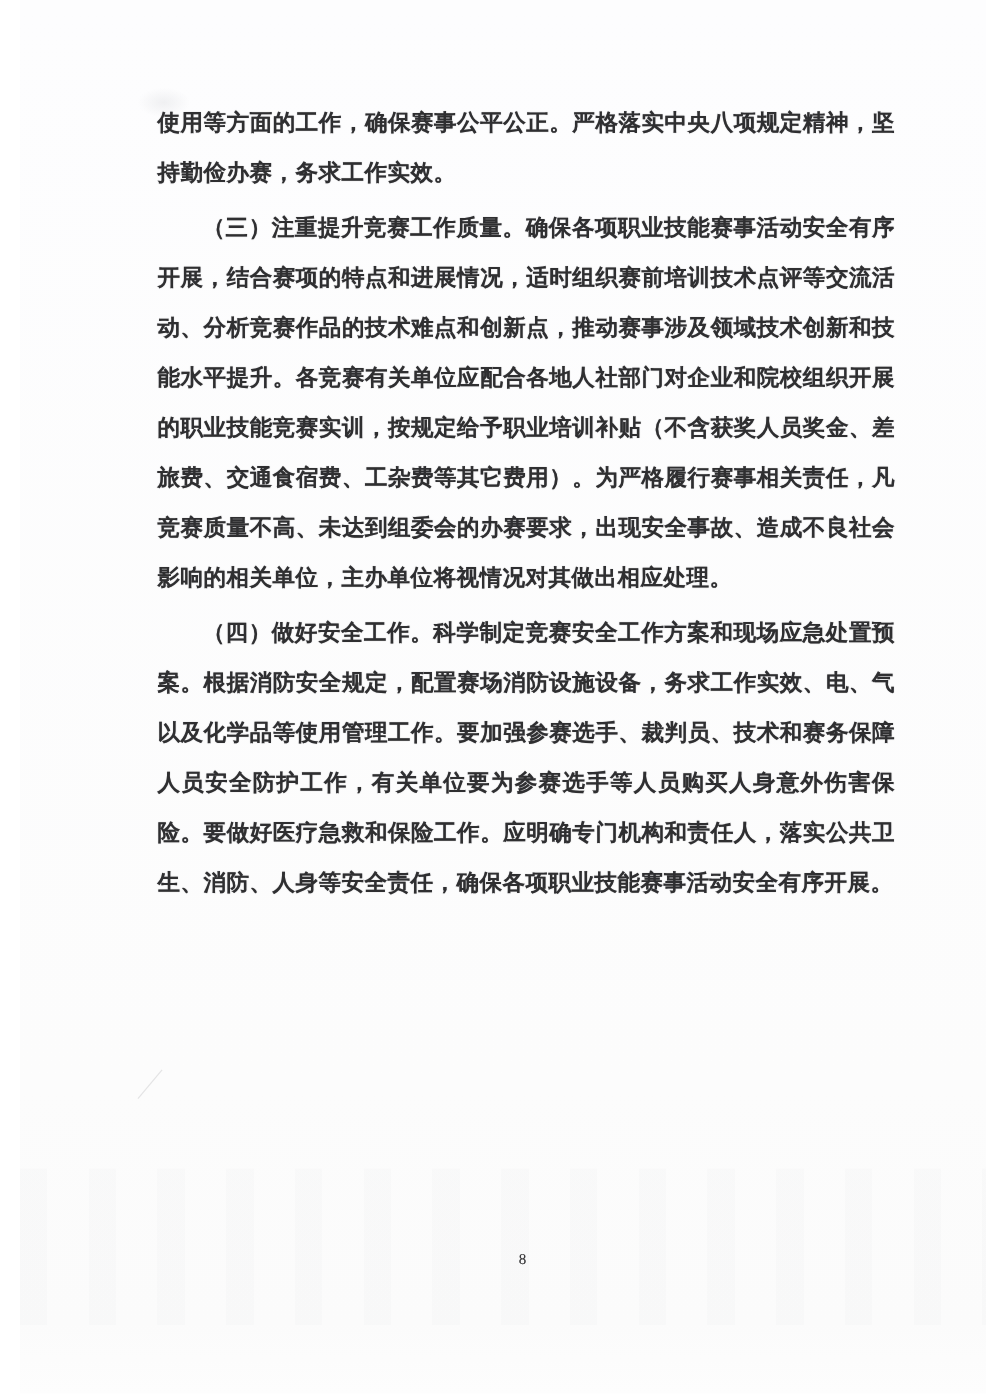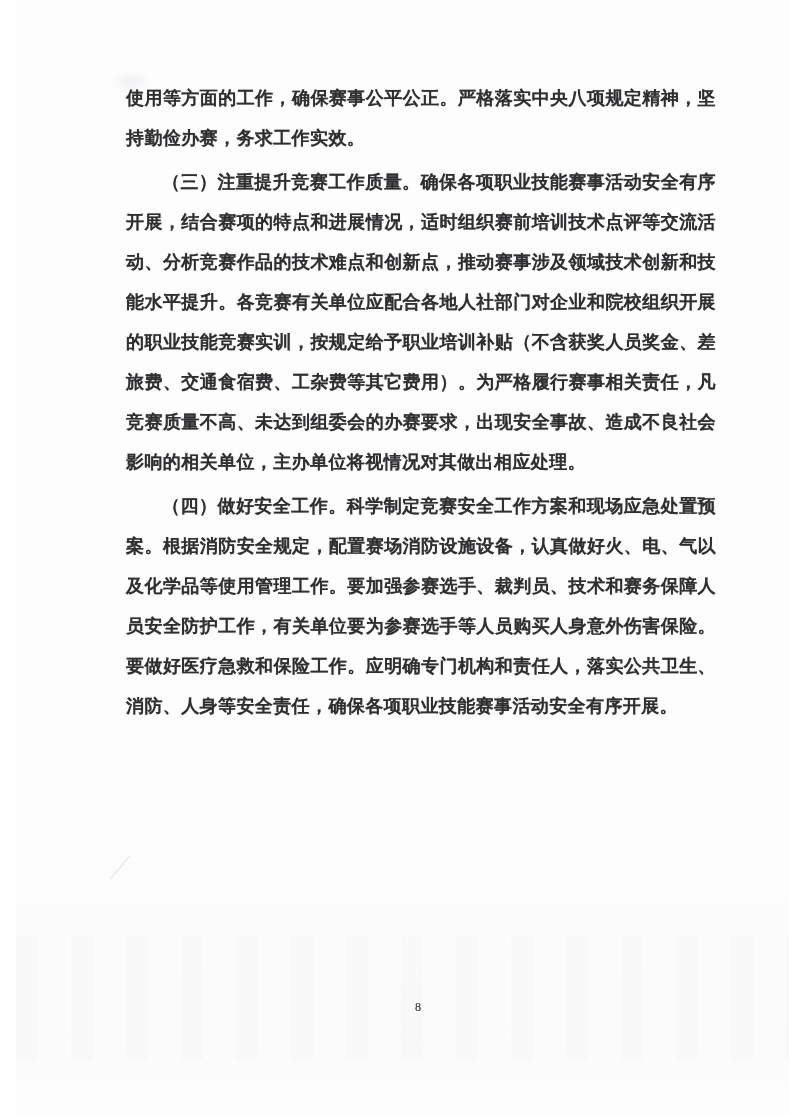--- a/index.html
+++ b/index.html
@@ -71,17 +71,17 @@
 <body>
 
 <div class="photo">
   <div class="smudge s1"></div>
   <div class="smudge s2"></div>
   <div class="banding"></div>
 
   <main class="text-block">
     <p class="para">使用等方面的工作，确保赛事公平公正。严格落实中央八项规定精神，坚持勤俭办赛，务求工作实效。</p>
     <p class="para indent">（三）注重提升竞赛工作质量。确保各项职业技能赛事活动安全有序开展，结合赛项的特点和进展情况，适时组织赛前培训技术点评等交流活动、分析竞赛作品的技术难点和创新点，推动赛事涉及领域技术创新和技能水平提升。各竞赛有关单位应配合各地人社部门对企业和院校组织开展的职业技能竞赛实训，按规定给予职业培训补贴（不含获奖人员奖金、差旅费、交通食宿费、工杂费等其它费用）。为严格履行赛事相关责任，凡竞赛质量不高、未达到组委会的办赛要求，出现安全事故、造成不良社会影响的相关单位，主办单位将视情况对其做出相应处理。</p>
-    <p class="para indent">（四）做好安全工作。科学制定竞赛安全工作方案和现场应急处置预案。根据消防安全规定，配置赛场消防设施设备，认真做好火、电、气以及化学品等使用管理工作。要加强参赛选手、裁判员、技术和赛务保障人员安全防护工作，有关单位要为参赛选手等人员购买人身意外伤害保险。要做好医疗急救和保险工作。应明确专门机构和责任人，落实公共卫生、消防、人身等安全责任，确保各项职业技能赛事活动安全有序开展。</p>
+    <p class="para indent">（四）做好安全工作。科学制定竞赛安全工作方案和现场应急处置预案。根据消防安全规定，配置赛场消防设施设备，务求工作实效、电、气以及化学品等使用管理工作。要加强参赛选手、裁判员、技术和赛务保障人员安全防护工作，有关单位要为参赛选手等人员购买人身意外伤害保险。要做好医疗急救和保险工作。应明确专门机构和责任人，落实公共卫生、消防、人身等安全责任，确保各项职业技能赛事活动安全有序开展。</p>
   </main>
 
   <div class="page-number">8</div>
 </div>
 
 </body></html>

